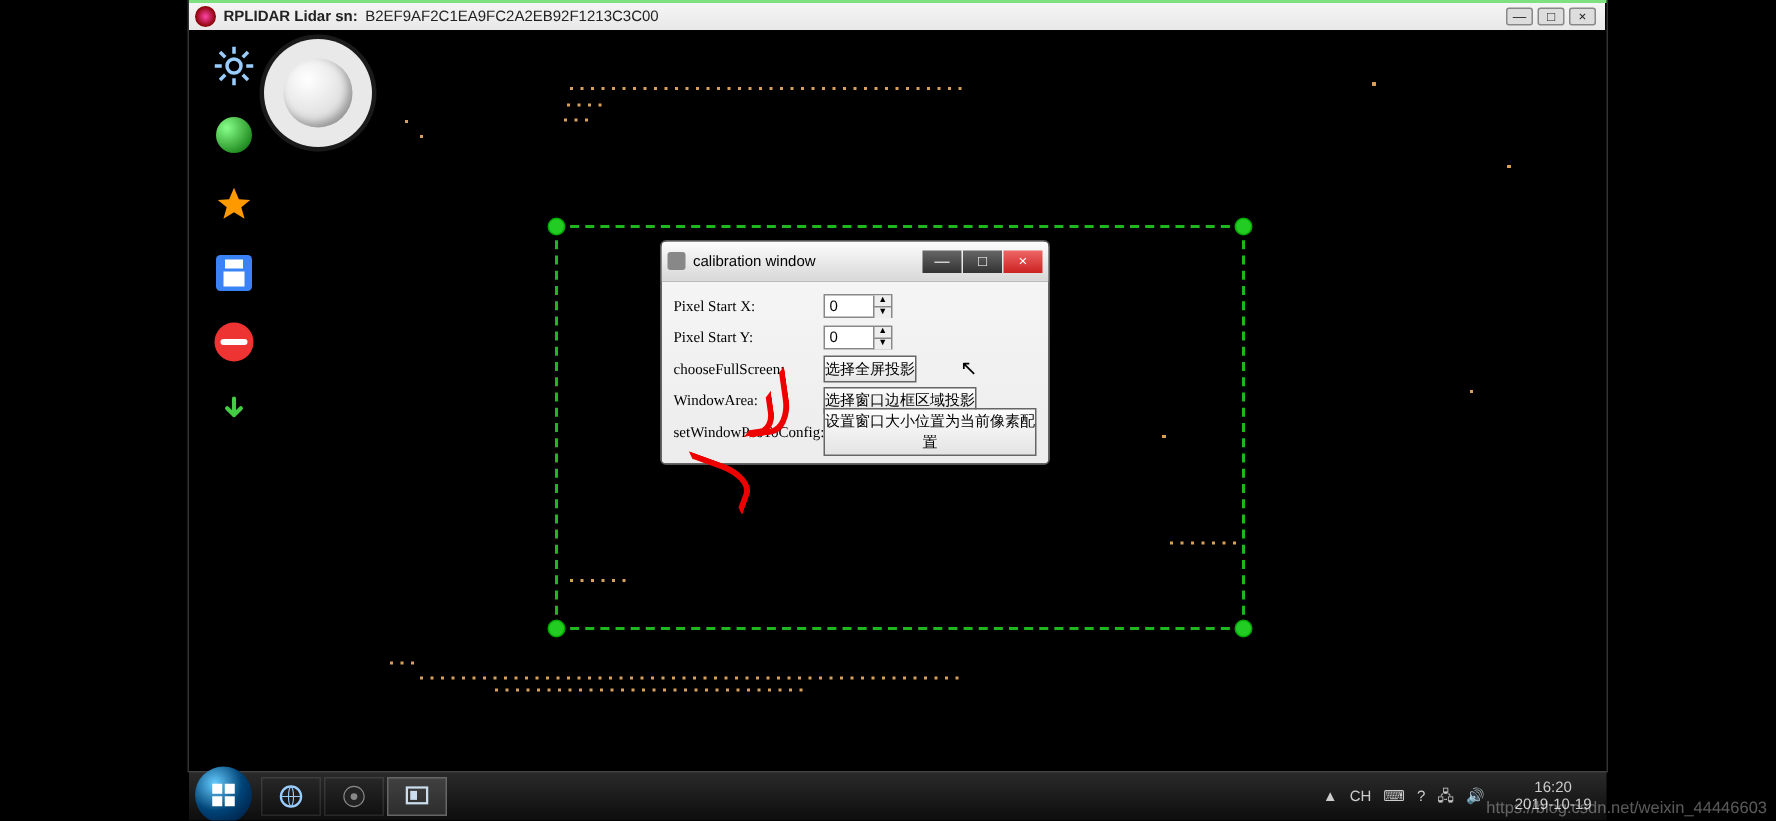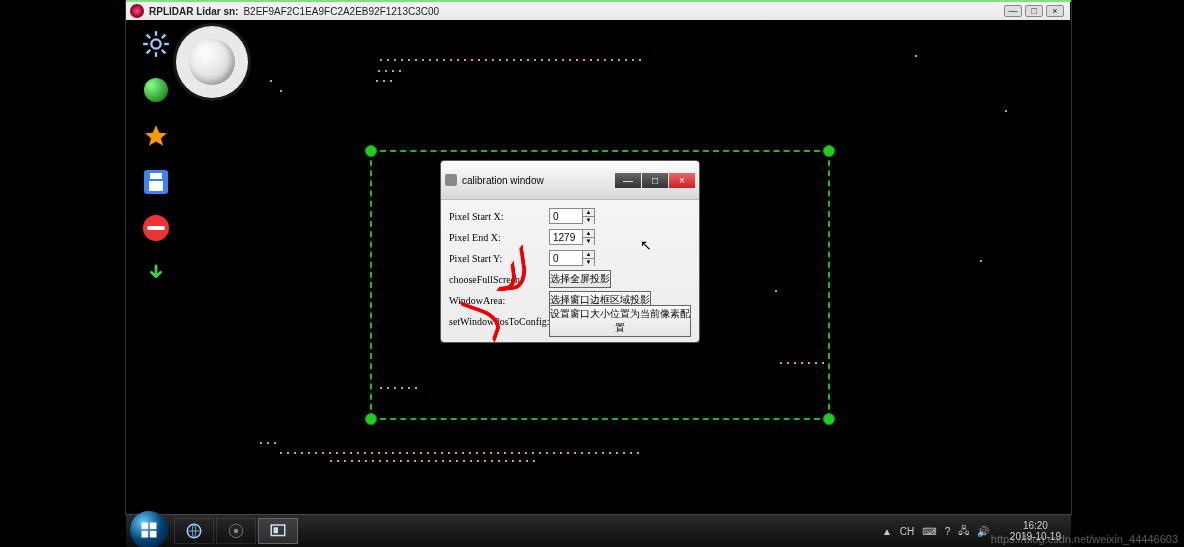--- a/index.html
+++ b/index.html
@@ -107,21 +107,21 @@
   top: 160px; left: 440px;
   width: 260px;
   background: linear-gradient(#f7f7f7,#ececec);
   border: 1px solid #555;
   border-radius: 4px;
   box-shadow: 0 4px 10px rgba(0,0,0,.6), 0 0 0 3px rgba(0,0,0,.4);
   z-index: 5;
   font-size: 10px;
 }
 .calib-win .cw-title {
-  height: 39px;
+  height: 27px;
   background: linear-gradient(#fdfdfd,#d8d8d8);
   display: flex; align-items: center;
   padding: 0 4px;
   border-bottom: 1px solid #bbb;
   border-radius: 4px 4px 0 0;
 }
 .calib-win .cw-title .ci { width:12px;height:12px;background:#888;border-radius:2px;margin-right:5px;}
 .calib-win .cw-title .cbtns{ margin-left:auto; display:flex;}
 .calib-win .cw-title .cbtns span{
   width:26px;height:15px;text-align:center;font-size:10px;color:#fff;line-height:15px;margin-left:1px;
@@ -331,30 +331,20 @@
       <span class="lab">Pixel Start X:</span>
       <span class="spin">
         <span>0</span>
         <span class="spb">
             <i>▲</i>
             <i>▼</i>
           </span>
       </span>
     </div>
     <div class="cw-row">
-      <span class="lab">Pixel End X:</span>
-      <span class="spin">
-        <span>1279</span>
-        <span class="spb">
-            <i>▲</i>
-            <i>▼</i>
-          </span>
-      </span>
-    </div>
-    <div class="cw-row">
       <span class="lab">Pixel Start Y:</span>
       <span class="spin">
         <span>0</span>
         <span class="spb">
             <i>▲</i>
             <i>▼</i>
           </span>
       </span>
     </div>
     <div class="cw-row">

